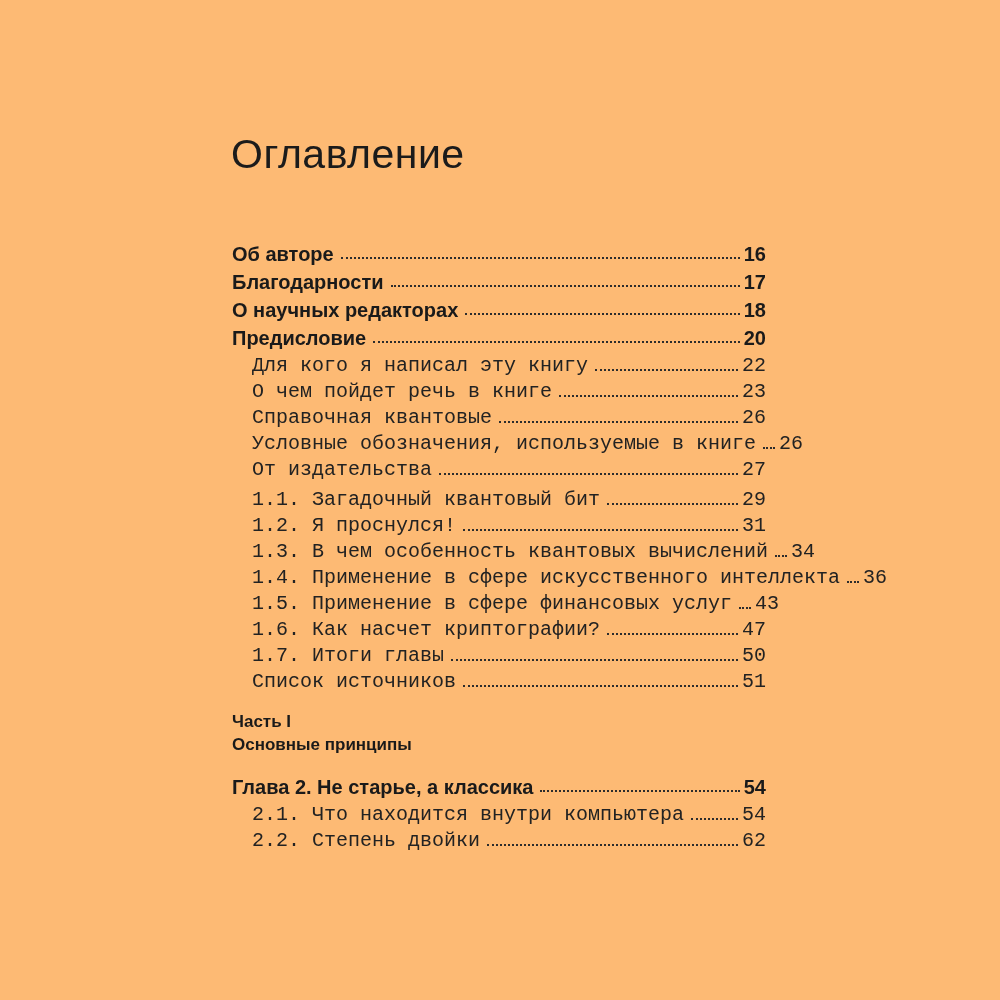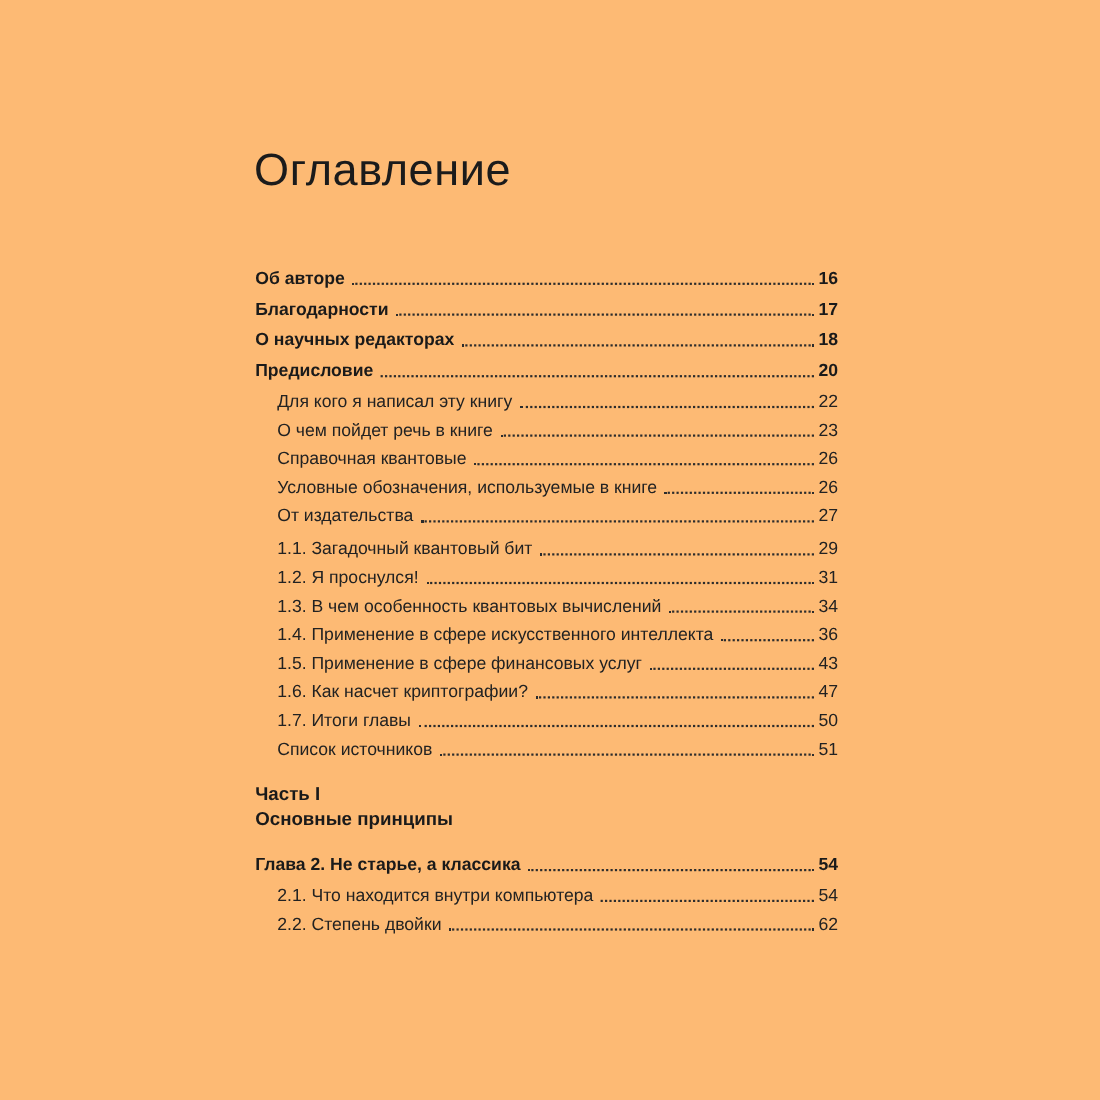--- a/index.html
+++ b/index.html
@@ -30,32 +30,33 @@
       left: 232px;
       top: 246px;
       width: 534px;
     }
     .toc-section {
       margin-bottom: 14px;
     }
     .toc-row {
       display: flex;
       align-items: flex-end;
-      font-size: 16px;
+      font-size: 20px;
       line-height: 16px;
       margin-bottom: 10px;
       color: #222222;
     }
     .toc-row.bold {
       font-weight: 700;
       margin-bottom: 12px;
       color: #1a1a1a;
     }
     .toc-row.indent {
       padding-left: 20px;
+      font-family: Liberation Mono, monospace;
     }
     .toc-label {
       white-space: nowrap;
     }
     .leader {
       flex: 1 1 auto;
       border-bottom: 2px dotted #2c2c2c;
       margin: 0 4px 3px 7px;
       min-width: 12px;
     }

